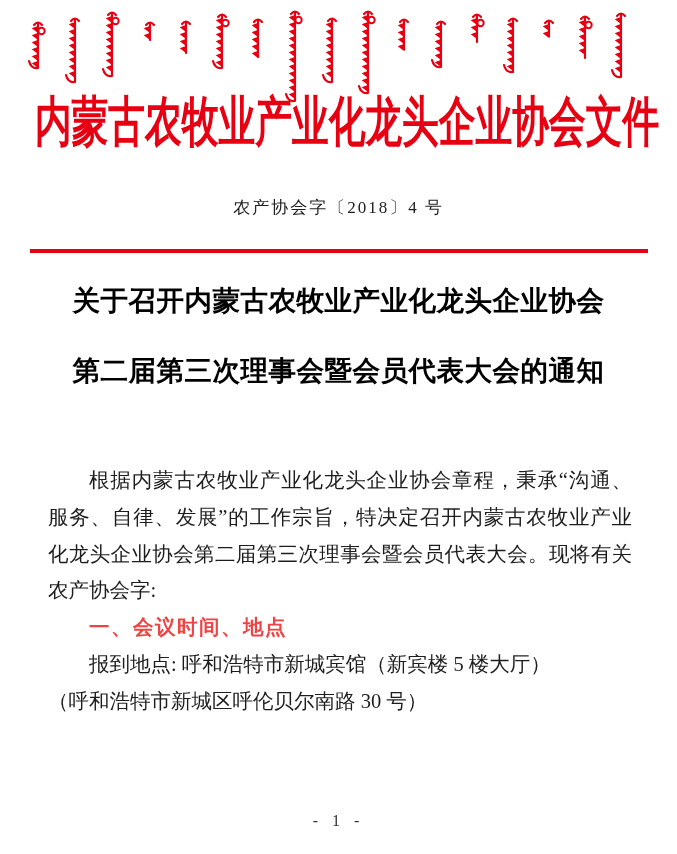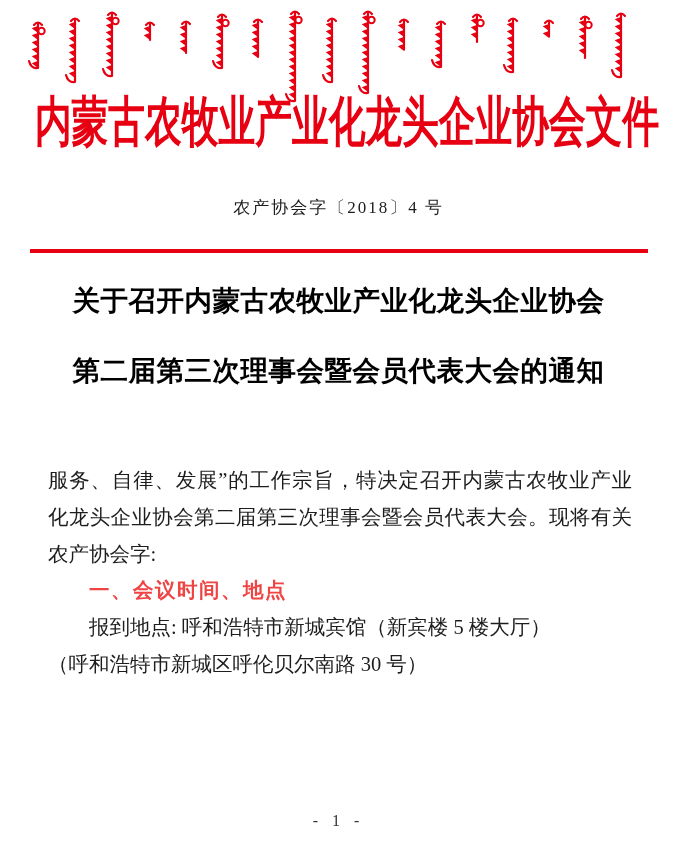--- a/index.html
+++ b/index.html
@@ -153,20 +153,21 @@
   </div>
 
   <div class="doc-number">农产协会字〔2018〕4 号</div>
 
   <div class="red-rule" style="background: rgb(230, 0, 18);"></div>
 
   <h1 class="doc-title l1">关于召开内蒙古农牧业产业化龙头企业协会</h1>
   <h1 class="doc-title l2">第二届第三次理事会暨会员代表大会的通知</h1>
 
   <div class="body-block">
+    <div class="line indent justify">根据内蒙古农牧业产业化龙头企业协会章程，秉承“沟通、</div>
     <div class="line justify">服务、自律、发展”的工作宗旨，特决定召开内蒙古农牧业产业</div>
     <div class="line justify">化龙头企业协会第二届第三次理事会暨会员代表大会。现将有关</div>
     <div class="line">农产协会字:</div>
     <div class="line indent heading">一、会议时间、地点</div>
     <div class="line indent">报到地点: 呼和浩特市新城宾馆（新宾楼 5 楼大厅）</div>
     <div class="line">（呼和浩特市新城区呼伦贝尔南路 30 号）</div>
   </div>
 
   <div class="page-number">- 1 -</div>
 

